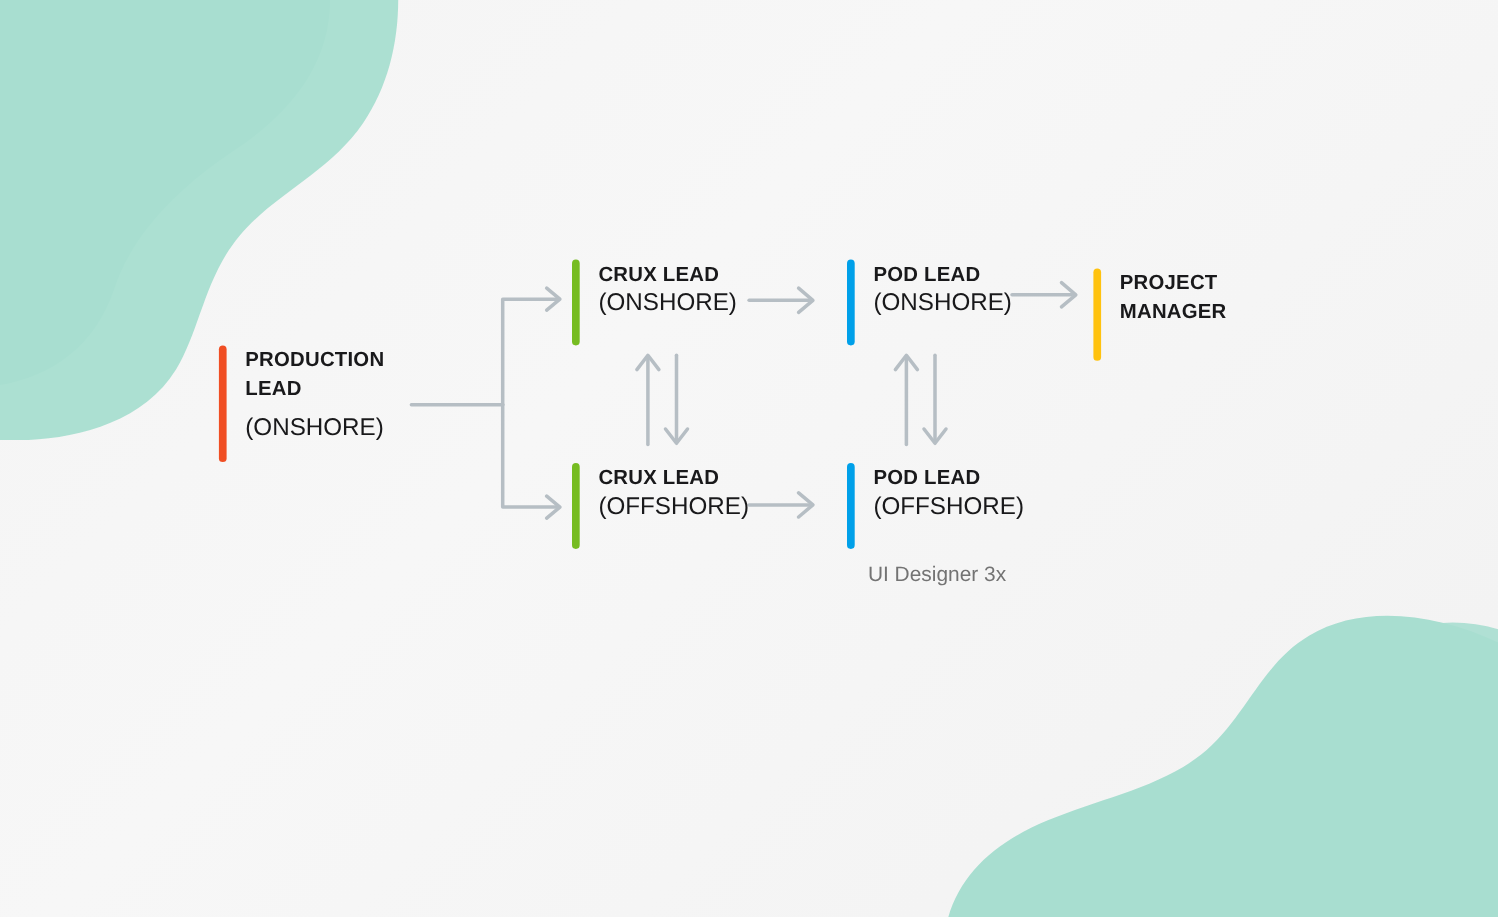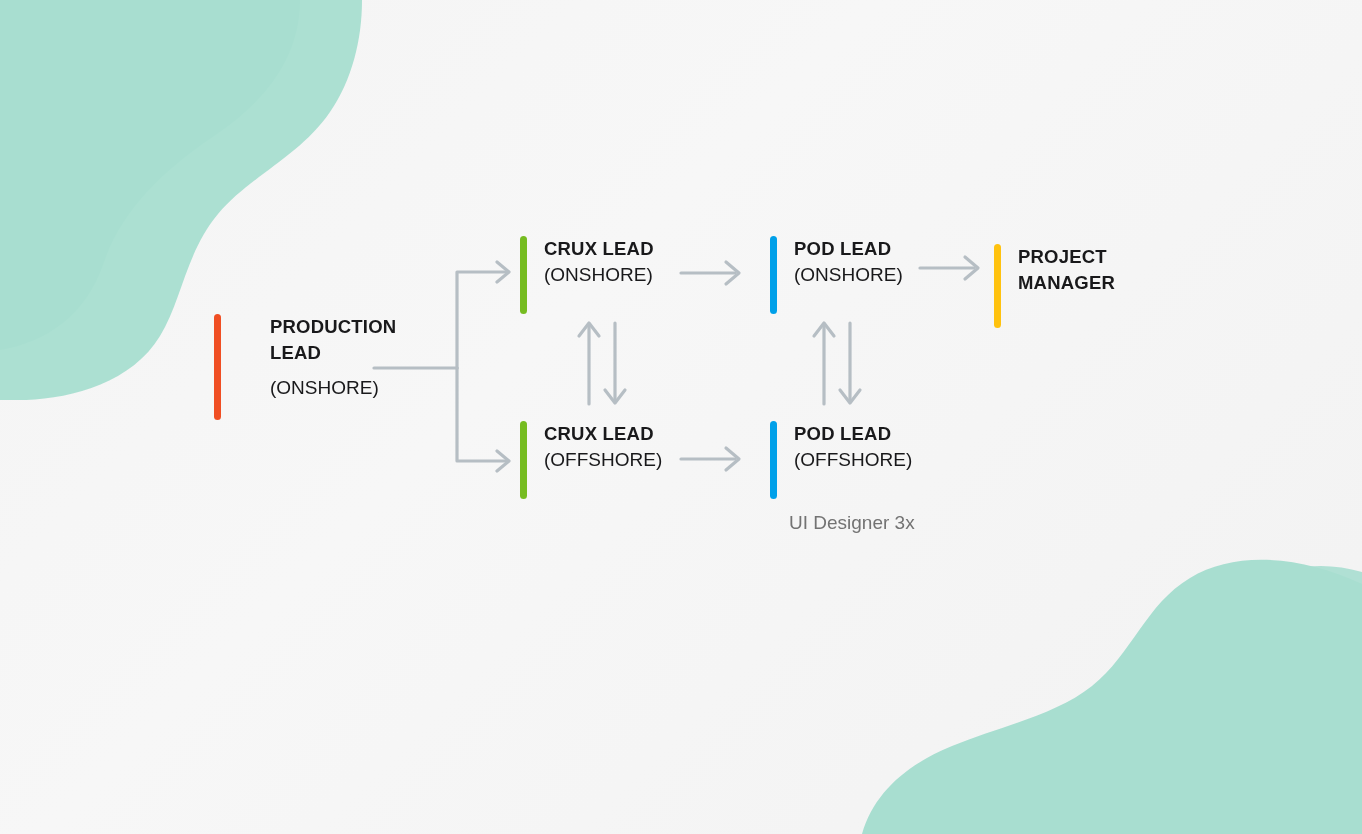--- a/index.html
+++ b/index.html
@@ -64,29 +64,29 @@
     font-weight: bold;
     font-size: 18.5px;
     letter-spacing: 0.2px;
     color: #19191b;
     line-height: 26px;
     white-space: pre-line;
     margin: 0;
   }
   .node-sub {
     font-weight: normal;
-    font-size: 19px;
+    font-size: 22px;
     color: #19191b;
     line-height: 26px;
     margin: 0;
     white-space: nowrap;
   }
 
   
-  #node-production-lead { left: 214px; top: 314px; gap: 32px; }
+  #node-production-lead { left: 199px; top: 314px; }
   #node-production-lead .node-bar { height: 106px; }
   #node-production-lead .node-title { margin-bottom: 9px; }
 
   #node-crux-lead-onshore { left: 520px; top: 236px; }
   #node-crux-lead-onshore .node-bar { height: 78px; }
 
   #node-pod-lead-onshore { left: 770px; top: 236px; }
   #node-pod-lead-onshore .node-bar { height: 78px; }
 
   #node-project-manager { left: 994px; top: 244px; }

